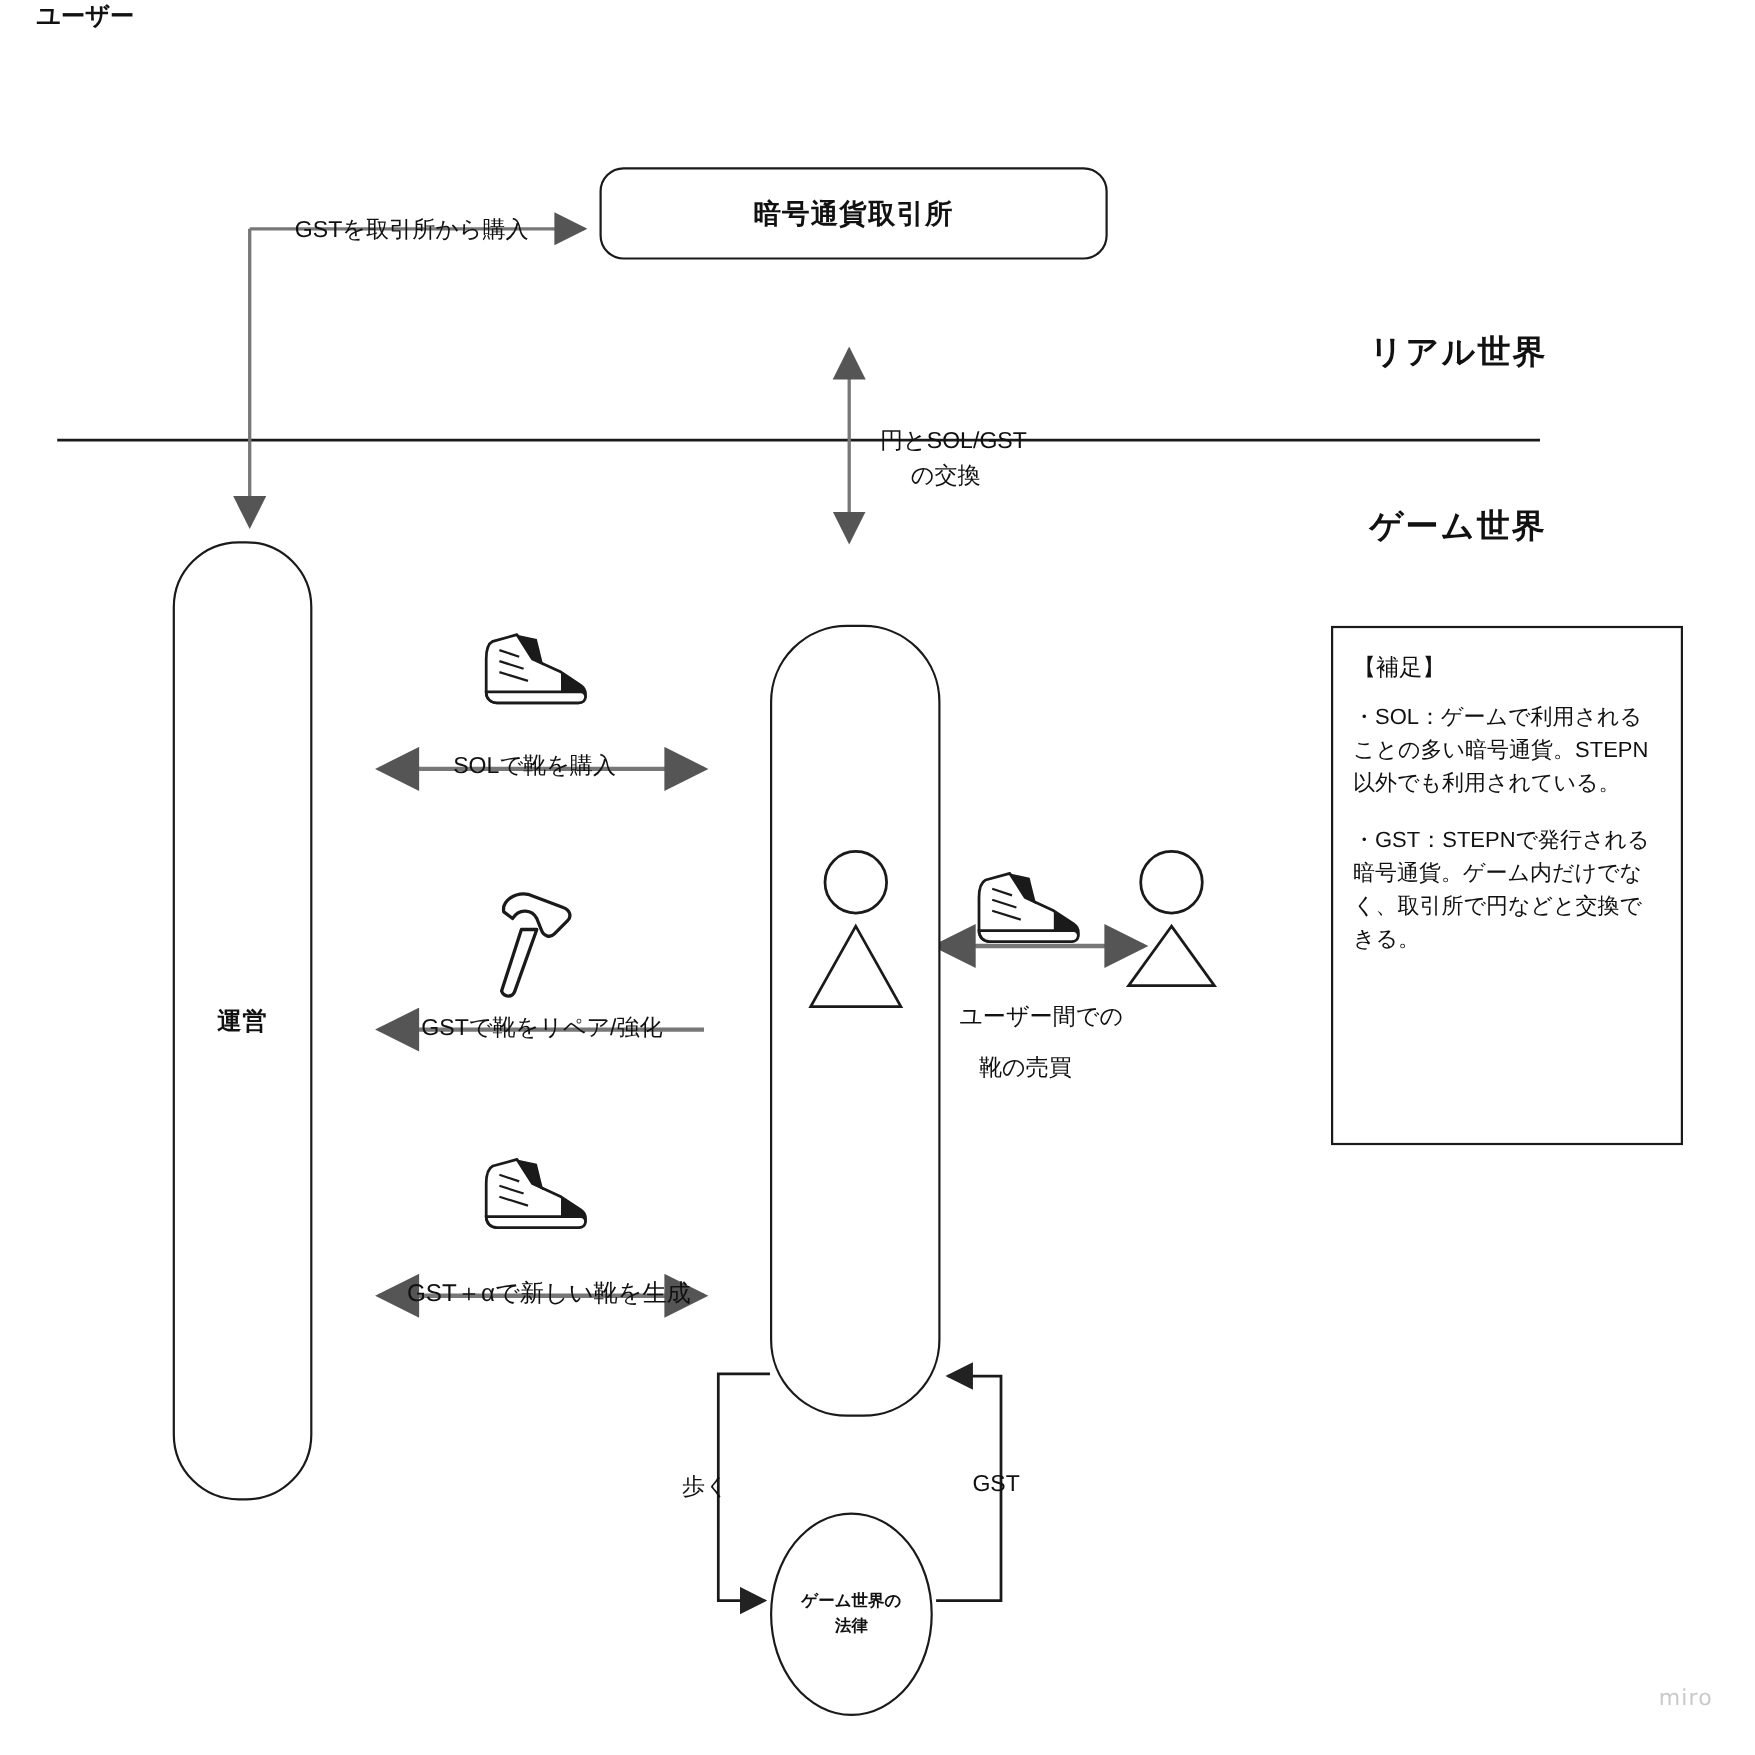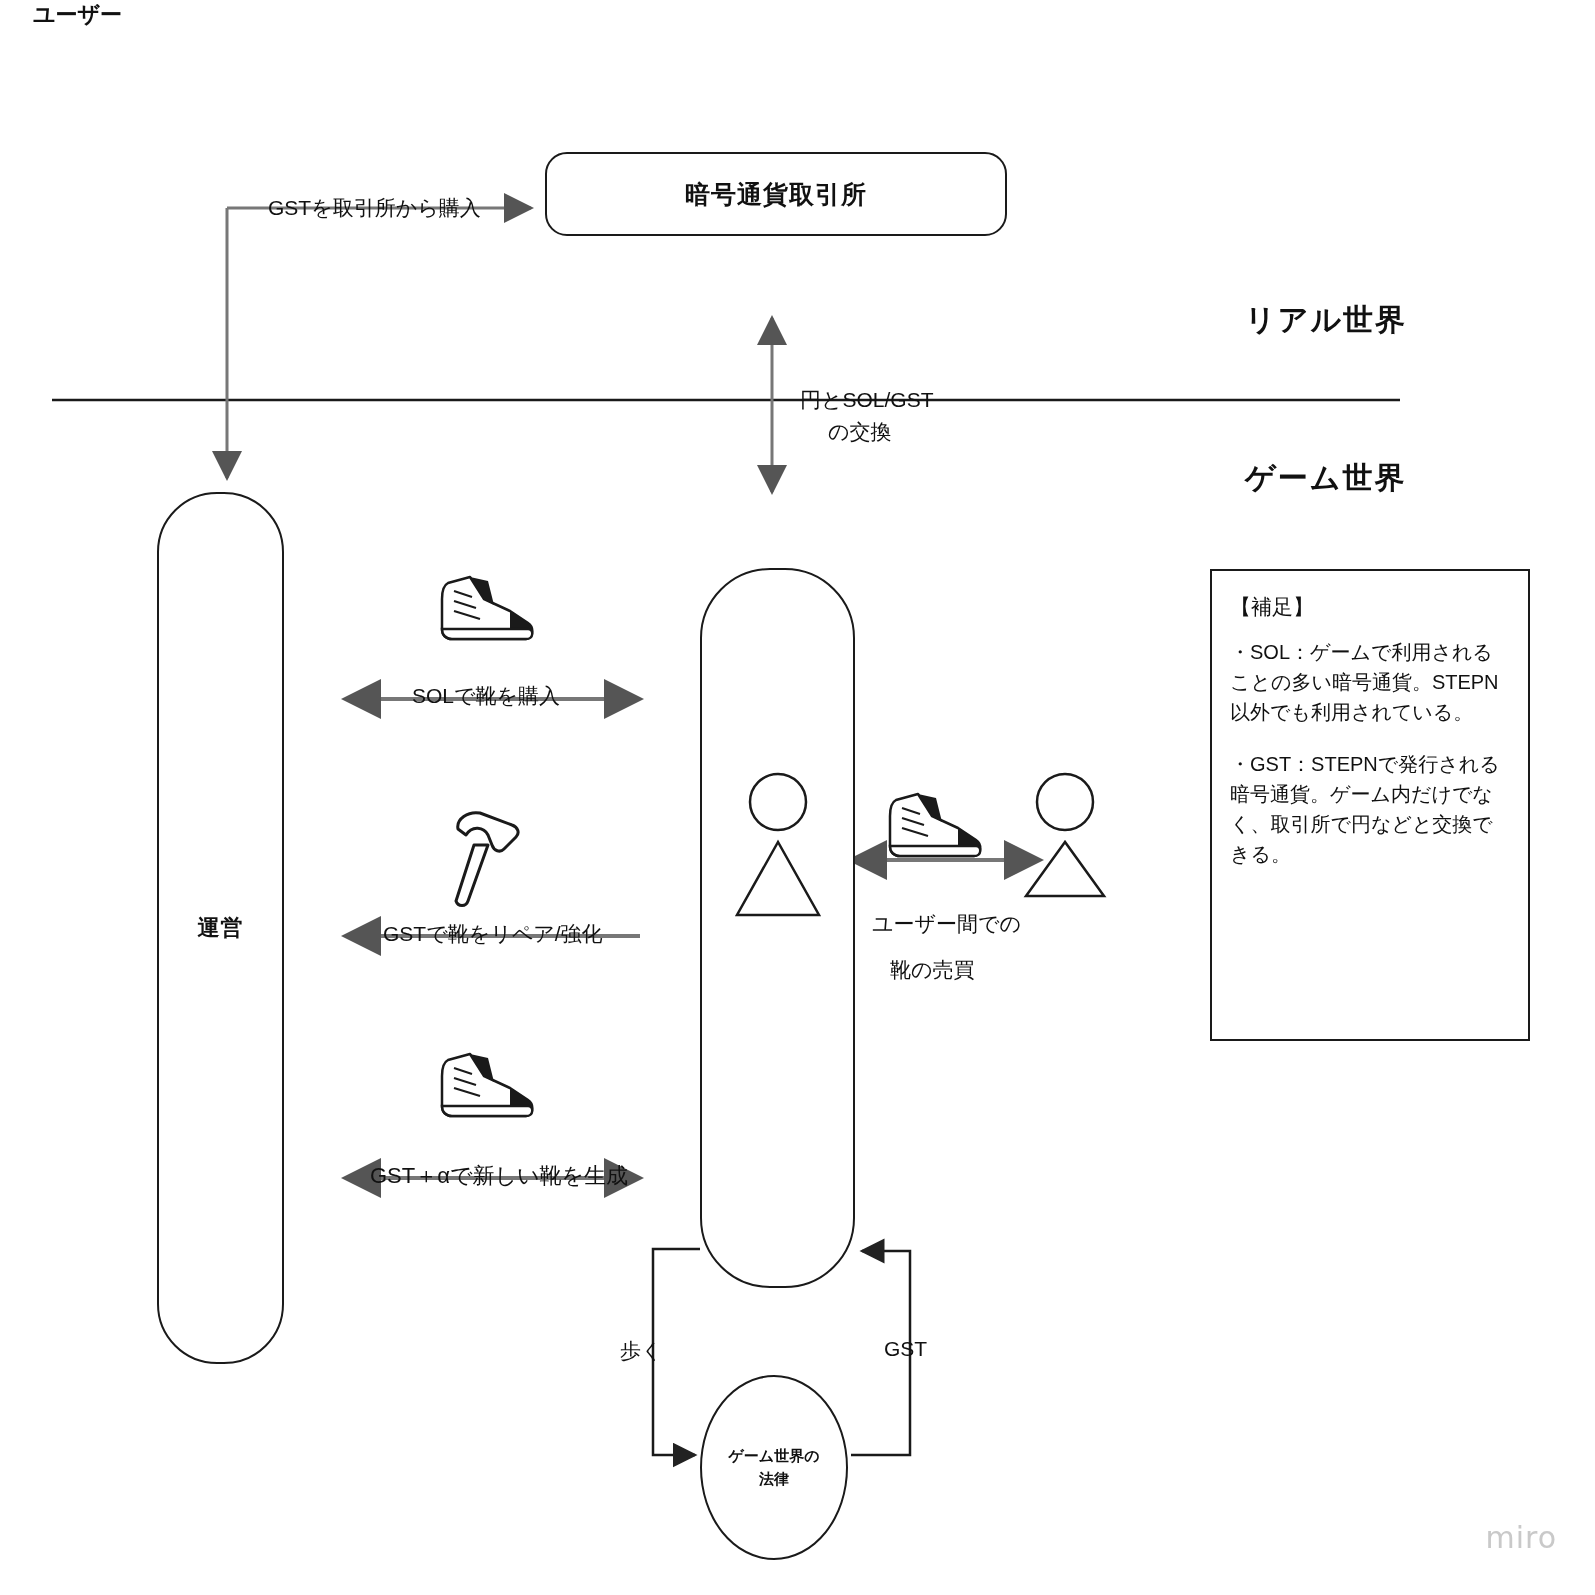--- a/index.html
+++ b/index.html
@@ -127,21 +127,21 @@
     font-size: 15px;
     font-weight: bold;
     line-height: 1.5;
     text-align: center;
   }
   
   .figure { position: absolute; }
   .miro {
     position: absolute;
     right: 38px; bottom: 40px;
-    font-size: 30px;
+    font-size: 20px;
     color: #c9c9c9;
     letter-spacing: 1px;
     font-family: "DejaVu Sans", sans-serif;
   }
 </style>
 </head>
 <body>
 
 <div id="canvas">
 

